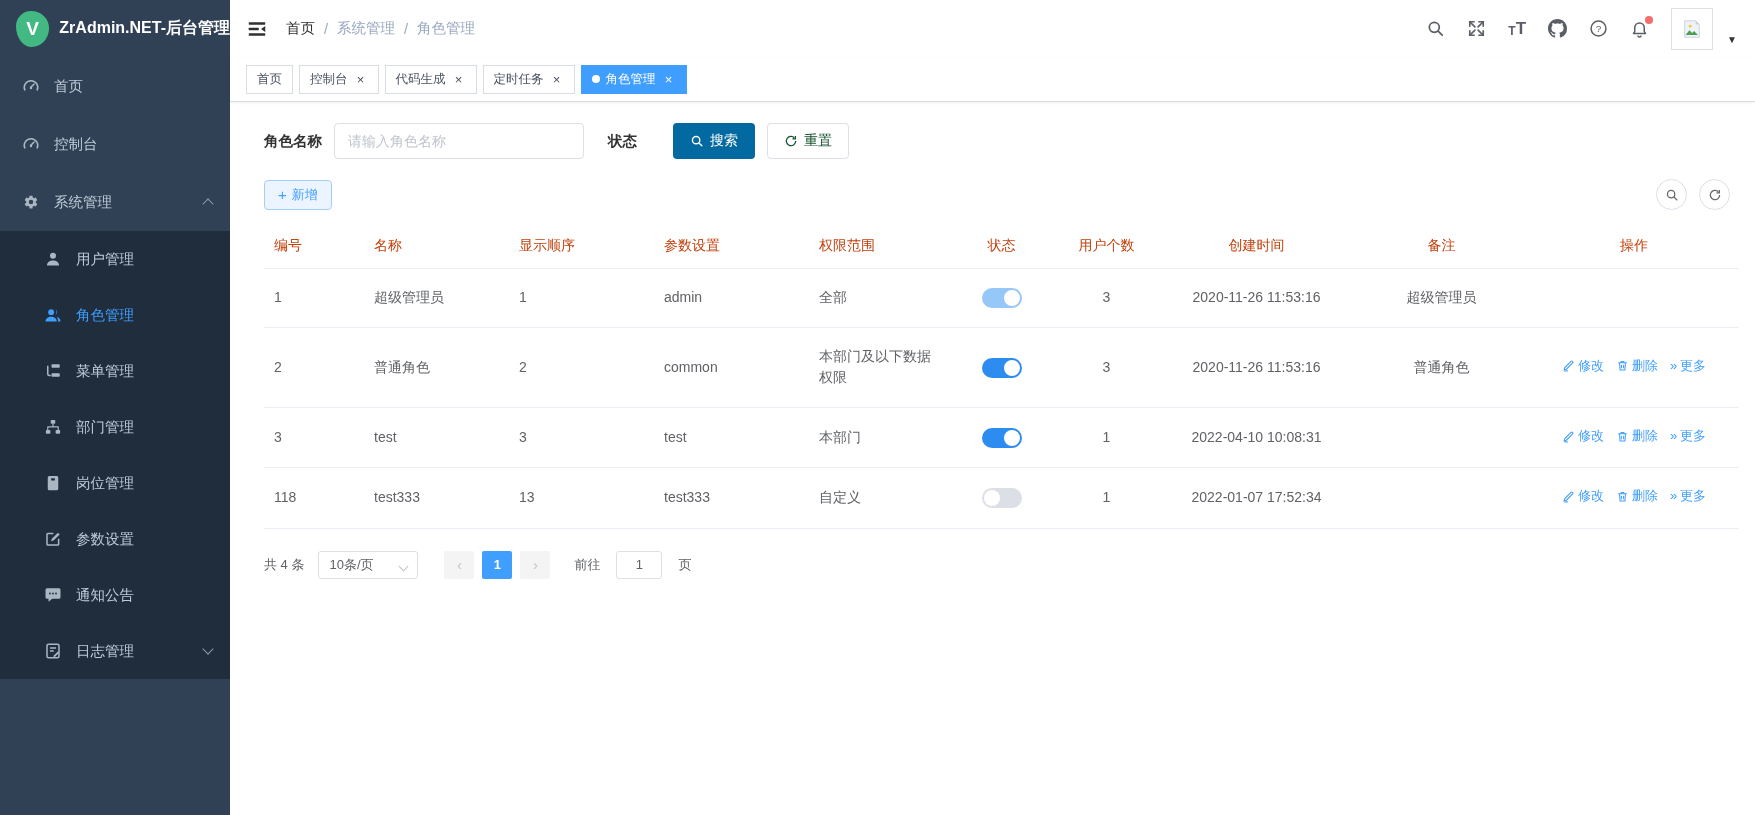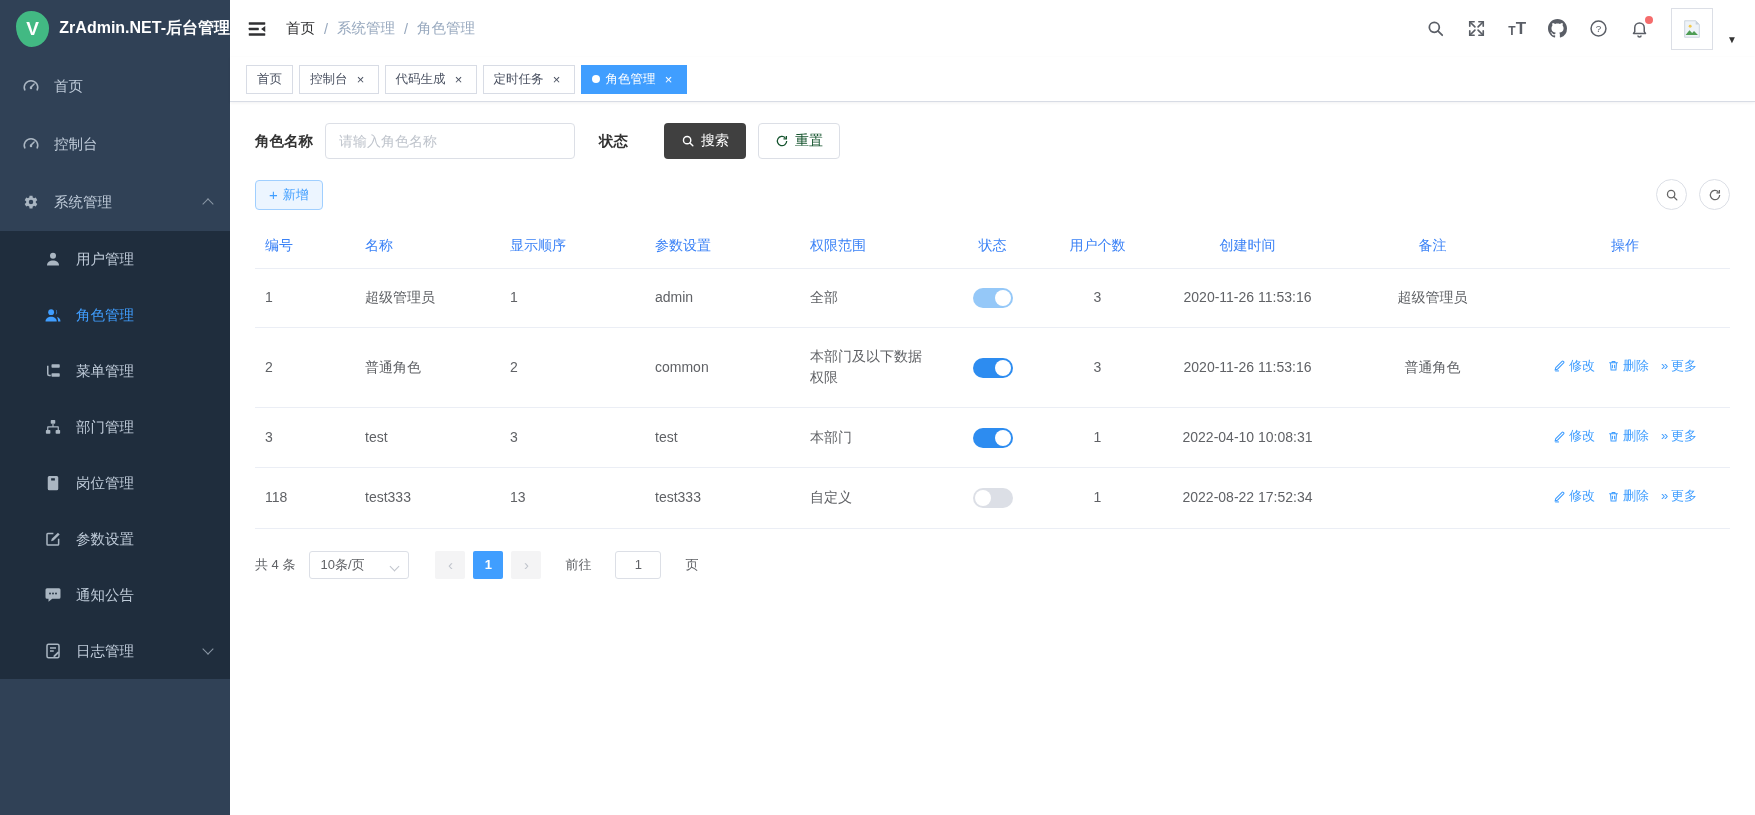--- a/index.html
+++ b/index.html
@@ -47,51 +47,51 @@
   .caret { font-size:10px; color:#333; margin-top:22px; margin-left:-8px; cursor:pointer; }
 
   .tabbar { height:45px; display:flex; align-items:center; gap:6px; padding:0 16px; background:#fff;
     border-bottom:1px solid #d8dce5; box-shadow:0 1px 3px rgba(0,21,41,.06); }
   .tab { height:29px; display:flex; align-items:center; gap:6px; padding:0 10px; border:1px solid #d8dce5;
     background:#fff; color:#495060; font-size:12.5px; cursor:pointer; white-space:nowrap; }
   .tab .tab-close { font-size:13px; line-height:1; width:14px; height:14px; display:flex; align-items:center; justify-content:center; border-radius:50%; }
   .tab.active { background:#409eff; border-color:#409eff; color:#fff; }
   .tab.active .tab-dot { width:8px; height:8px; border-radius:50%; background:#fff; }
 
-  .content { flex:1; padding:21px 25px 0 25px; overflow:hidden; }
+  .content { flex:1; padding:21px 25px 0 25px; overflow:hidden;margin-left:9px; }
 
   
   .filter-row { display:flex; align-items:center; margin-bottom:20px; }
   .f-label { font-size:14.5px; font-weight:bold; color:#333; margin-right:12px; white-space:nowrap; }
   .tbox { position:relative; width:250px; height:36px; }
   .tbox input { width:100%; height:100%; border:1px solid #dcdfe6; border-radius:4px; padding:0 13px; font-size:14px;
     color:#606266; outline:none; font-family:inherit; }
   .tbox input::placeholder { color:#bfc4cc; }
   .tbox .sel-chev { position:absolute; right:12px; top:14px; width:8px; height:8px;
     border-right:1.4px solid #c0c4cc; border-bottom:1.4px solid #c0c4cc; transform:rotate(45deg); pointer-events:none; }
   .gap24 { width:24px; } .gap12 { width:12px; }
   .btn { height:36px; border-radius:4px; padding:0 16px; font-size:14px; display:inline-flex; align-items:center; gap:6px;
     border:1px solid transparent; cursor:pointer; font-family:inherit; }
   .btn svg { width:14px; height:14px; }
-  .btn-primary { background:#404040; color:#fff; }
+  .btn-primary { background:#0369a1; color:#fff; }
   .btn-plain { background:#fff; border-color:#dcdfe6; color:#14532d; }
 
   
   .toolbar-row { display:flex; align-items:center; margin-bottom:16px; }
   .btn-add { height:30px; padding:0 13px; font-size:13px; background:#ecf5ff; border:1px solid #a0cfff; color:#409eff;
     border-radius:4px; display:inline-flex; align-items:center; gap:5px; cursor:pointer; font-family:inherit; }
   .btn-add .plus { font-size:15px; }
   .right-tools { margin-left:auto; display:flex; gap:12px; }
   .circle-btn { width:31px; height:31px; border-radius:50%; border:1px solid #dcdfe6; background:#fff; color:#666;
     display:flex; align-items:center; justify-content:center; cursor:pointer; }
   .circle-btn svg { width:14px; height:14px; }
 
   
   table { width:1475px; border-collapse:collapse; table-layout:fixed; font-size:14px; color:#606266; }
-  thead th { font-weight:normal; color:#3b82f6; padding:11px 10px 13px 10px; border-bottom:1px solid #ebeef5; }
+  thead th { font-weight:normal; color:#c2410c; padding:11px 10px 13px 10px; border-bottom:1px solid #ebeef5; }
   tbody td { padding:18px 10px; border-bottom:1px solid #ebeef5; line-height:1.55; }
   .al { text-align:left; } .ac { text-align:center; }
 
   .switch { width:40px; height:20px; border-radius:10px; position:relative; display:inline-block; cursor:pointer; vertical-align:middle; }
   .switch::after { content:''; position:absolute; width:16px; height:16px; border-radius:50%; background:#fff; top:2px; }
   .switch.on { background:#2d8cf0; } .switch.on::after { right:2px; }
   .switch.on-disabled { background:#95c8f8; } .switch.on-disabled::after { right:2px; }
   .switch.off { background:#dcdfe6; } .switch.off::after { left:2px; }
 
   .actions { display:inline-flex; align-items:center; gap:12px; white-space:nowrap; }
@@ -102,21 +102,21 @@
   
   .pagination { display:flex; align-items:center; margin-top:22px; font-size:13px; color:#606266; }
   .pg-total { margin-right:14px; }
   .pg-size { position:relative; width:100px; height:28px; border:1px solid #dcdfe6; border-radius:3px; display:flex;
     align-items:center; padding-left:10px; cursor:pointer; margin-right:22px; color:#606266; background:#fff; }
   .pg-size .sel-chev { position:absolute; right:10px; top:11px; width:7px; height:7px;
     border-right:1.3px solid #c0c4cc; border-bottom:1.3px solid #c0c4cc; transform:rotate(45deg); }
   .pg-btn { min-width:30px; height:28px; display:flex; align-items:center; justify-content:center; background:#f4f4f5;
     color:#c0c4cc; border-radius:2px; margin:0 4px; font-size:15px; cursor:pointer; }
   .pg-num { background:#409eff; color:#fff; font-weight:bold; font-size:13px; }
-  .pg-goto { display:flex; align-items:center; gap:24px; margin-left:20px; }
+  .pg-goto { display:flex; align-items:center; gap:16px; margin-left:20px; }
   .pg-goto input { width:46px; height:28px; border:1px solid #dcdfe6; border-radius:3px; text-align:center; font-size:13px;
     color:#606266; outline:none; font-family:inherit; }
 </style>
 </head>
 <body>
 
 <div class="layout">
 
   <aside class="sidebar">
     <div class="logo-row">
@@ -490,21 +490,21 @@
             </td>
           </tr>
           <tr>
             <td class="al">118</td>
             <td class="al">test333</td>
             <td class="al">13</td>
             <td class="al">test333</td>
             <td class="al">自定义</td>
             <td class="ac"><span class="switch off"></span></td>
             <td class="ac">1</td>
-            <td class="ac">2022-08-22 17:52:34</td>
+            <td class="ac">2022-01-07 17:52:34</td>
             <td class="ac"></td>
             <td class="ac">
               <span class="actions">
                 <span class="act">
                     <svg viewBox="0 0 24 24" fill="none" stroke="currentColor" stroke-width="2">
                       <path d="M4 20l1.2-4.2L16.7 4.3a1.6 1.6 0 0 1 2.3 0l.7.7a1.6 1.6 0 0 1 0 2.3L8.2 18.8z"></path>
                       <path d="M4 22h7"></path>
                     </svg>
                     <span>修改</span>
                   </span>

